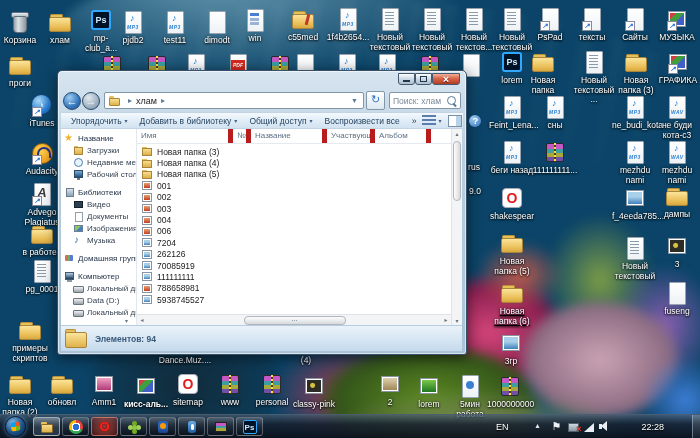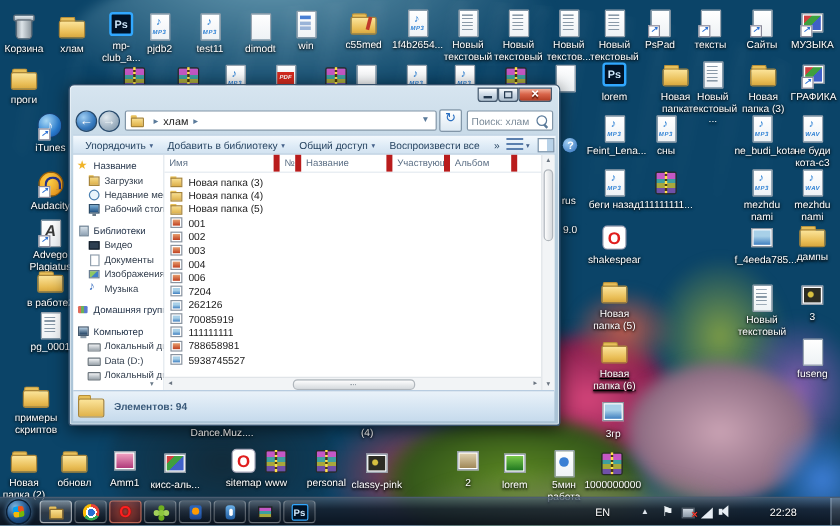--- a/index.html
+++ b/index.html
@@ -412,21 +412,21 @@
         <div class="dlabel"></div>
       </div>
       <div class="dicon t-doc" style="left: 448px; top: 53px;">
         <span class="art"></span>
         <div class="dlabel"></div>
       </div>
       <div class="dicon t-psd" style="left: 489px; top: 50px;">
         <span class="art"></span>
         <div class="dlabel">lorem</div>
       </div>
-      <div class="dicon t-folder" style="left: 540px; top: 50px;">
+      <div class="dicon t-folder" style="left: 520px; top: 50px;">
         <span class="art"></span>
         <div class="dlabel">Новая папка</div>
       </div>
       <div class="dicon t-txt" style="left: 571px; top: 50px;">
         <span class="art">
           <i class="mk"></i>
         </span>
         <div class="dlabel">Новый текстовый ...</div>
       </div>
       <div class="dicon t-folder" style="left: 613px; top: 50px;">
@@ -573,27 +573,27 @@
       <div class="dicon t-folder" style="left: 39px; top: 372px;">
         <span class="art"></span>
         <div class="dlabel">обновл</div>
       </div>
       <div class="dicon t-imgpink" style="left: 81px; top: 372px;">
         <span class="art">
           <i class="mk"></i>
         </span>
         <div class="dlabel">Amm1</div>
       </div>
-      <div class="dicon t-imgmix" style="left: 123px; top: 374px;">
+      <div class="dicon t-imgmix" style="left: 123px; top: 374px; font-weight: bold;">
         <span class="art">
           <i class="mk"></i>
         </span>
         <div class="dlabel">кисс-аль...</div>
       </div>
-      <div class="dicon t-opera" style="left: 180px; top: 372px;">
+      <div class="dicon t-opera" style="left: 165px; top: 372px;">
         <span class="art"></span>
         <div class="dlabel">sitemap</div>
       </div>
       <div class="dicon t-rar" style="left: 207px; top: 372px;">
         <span class="art">
           <i class="mk"></i>
         </span>
         <div class="dlabel">www</div>
       </div>
       <div class="dicon t-rar" style="left: 249px; top: 372px;">

